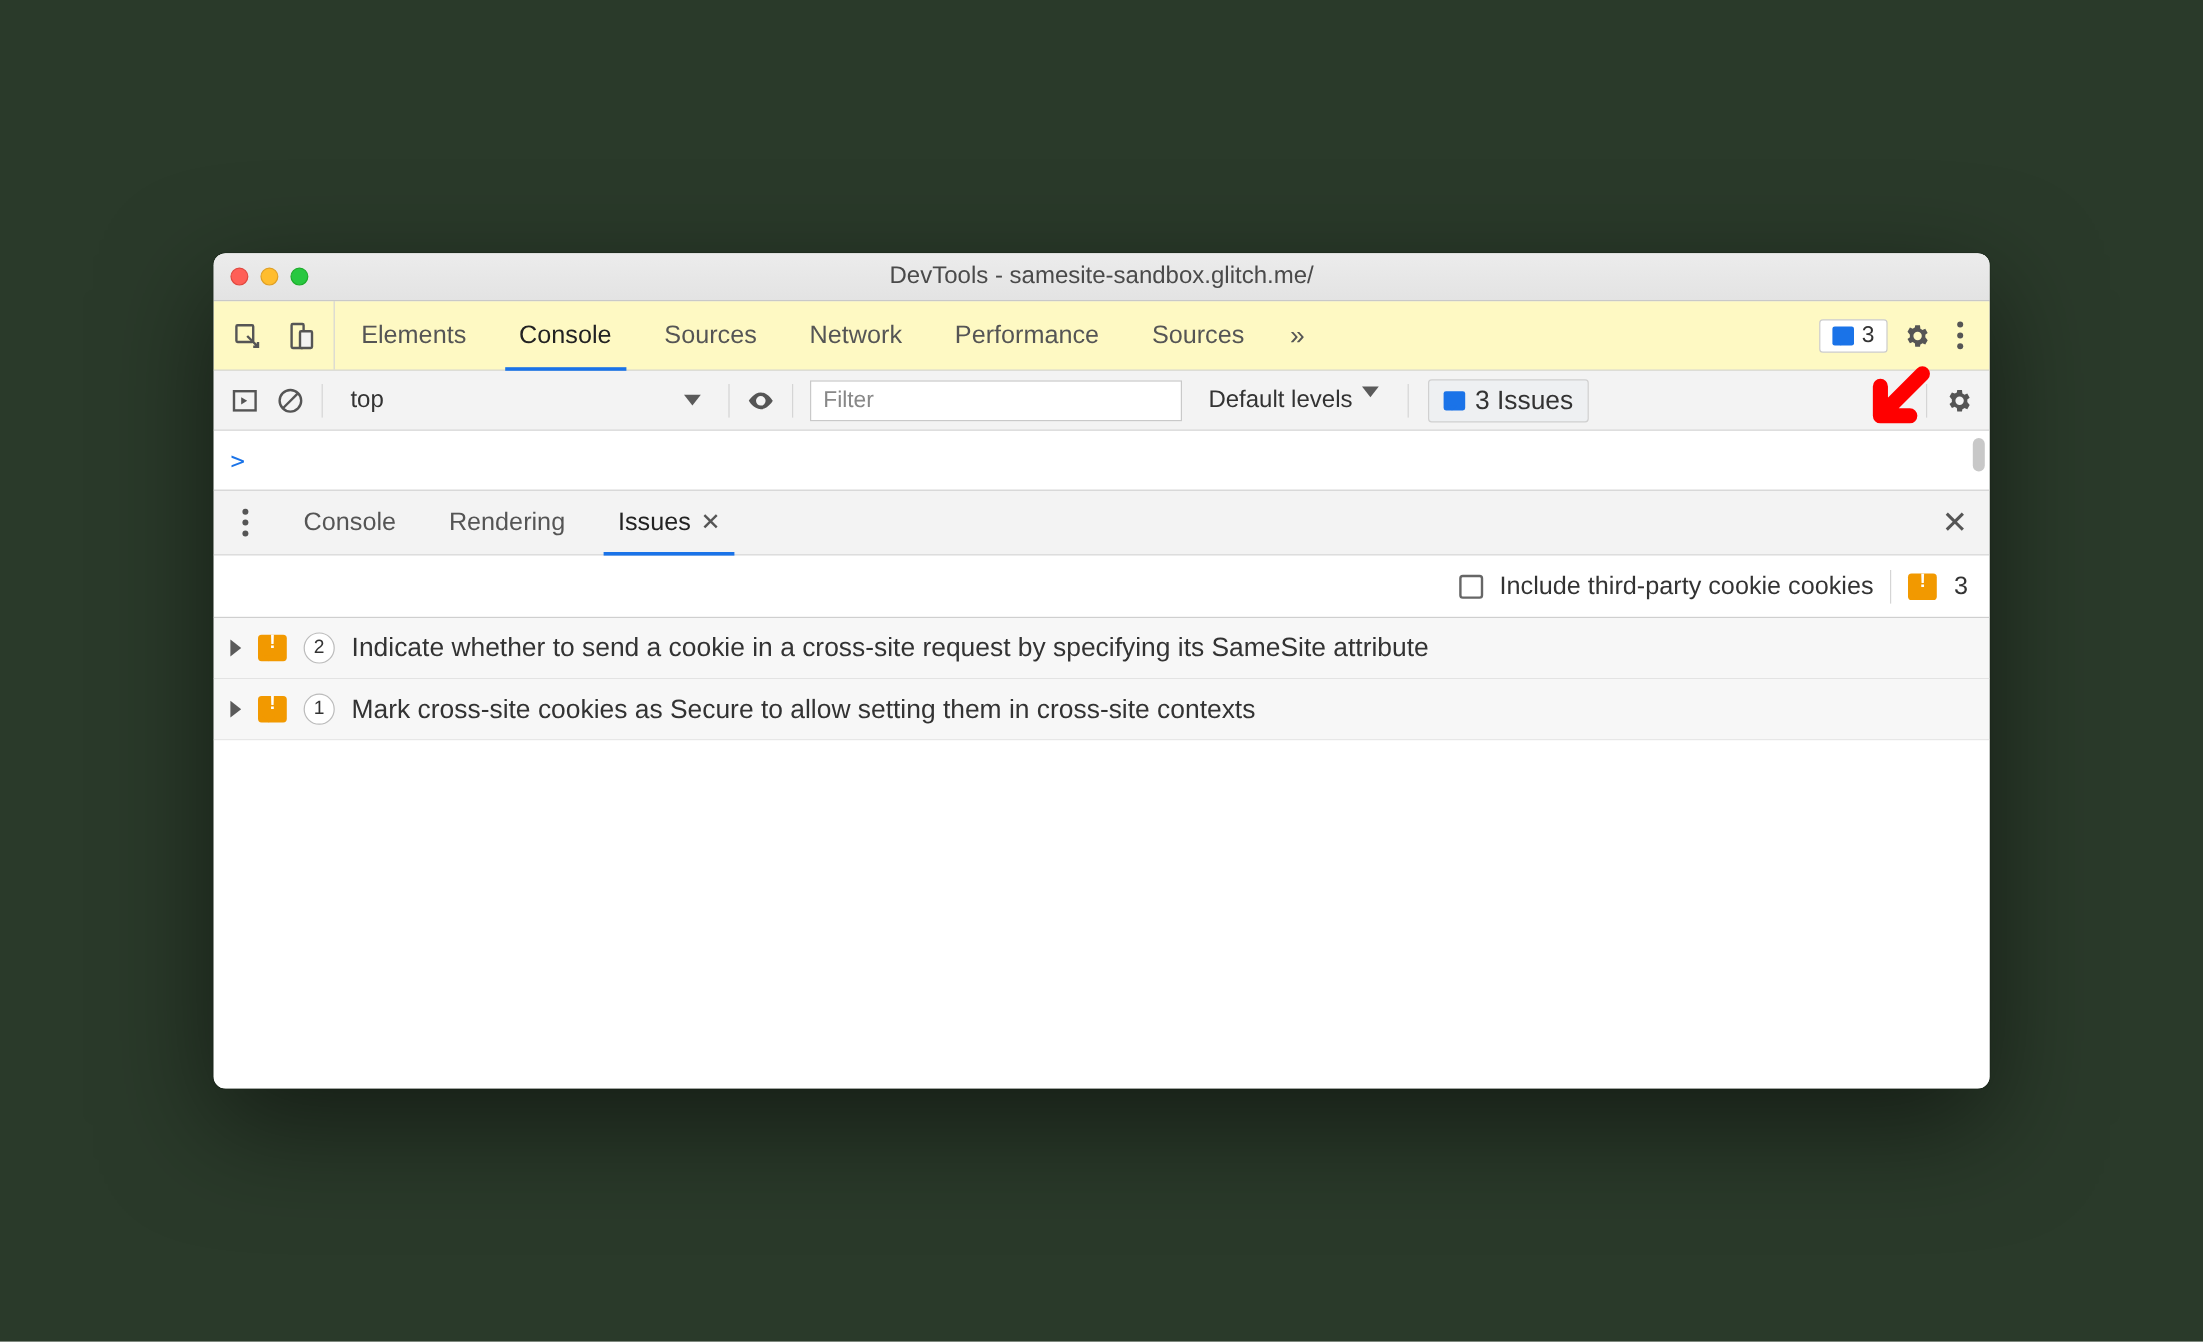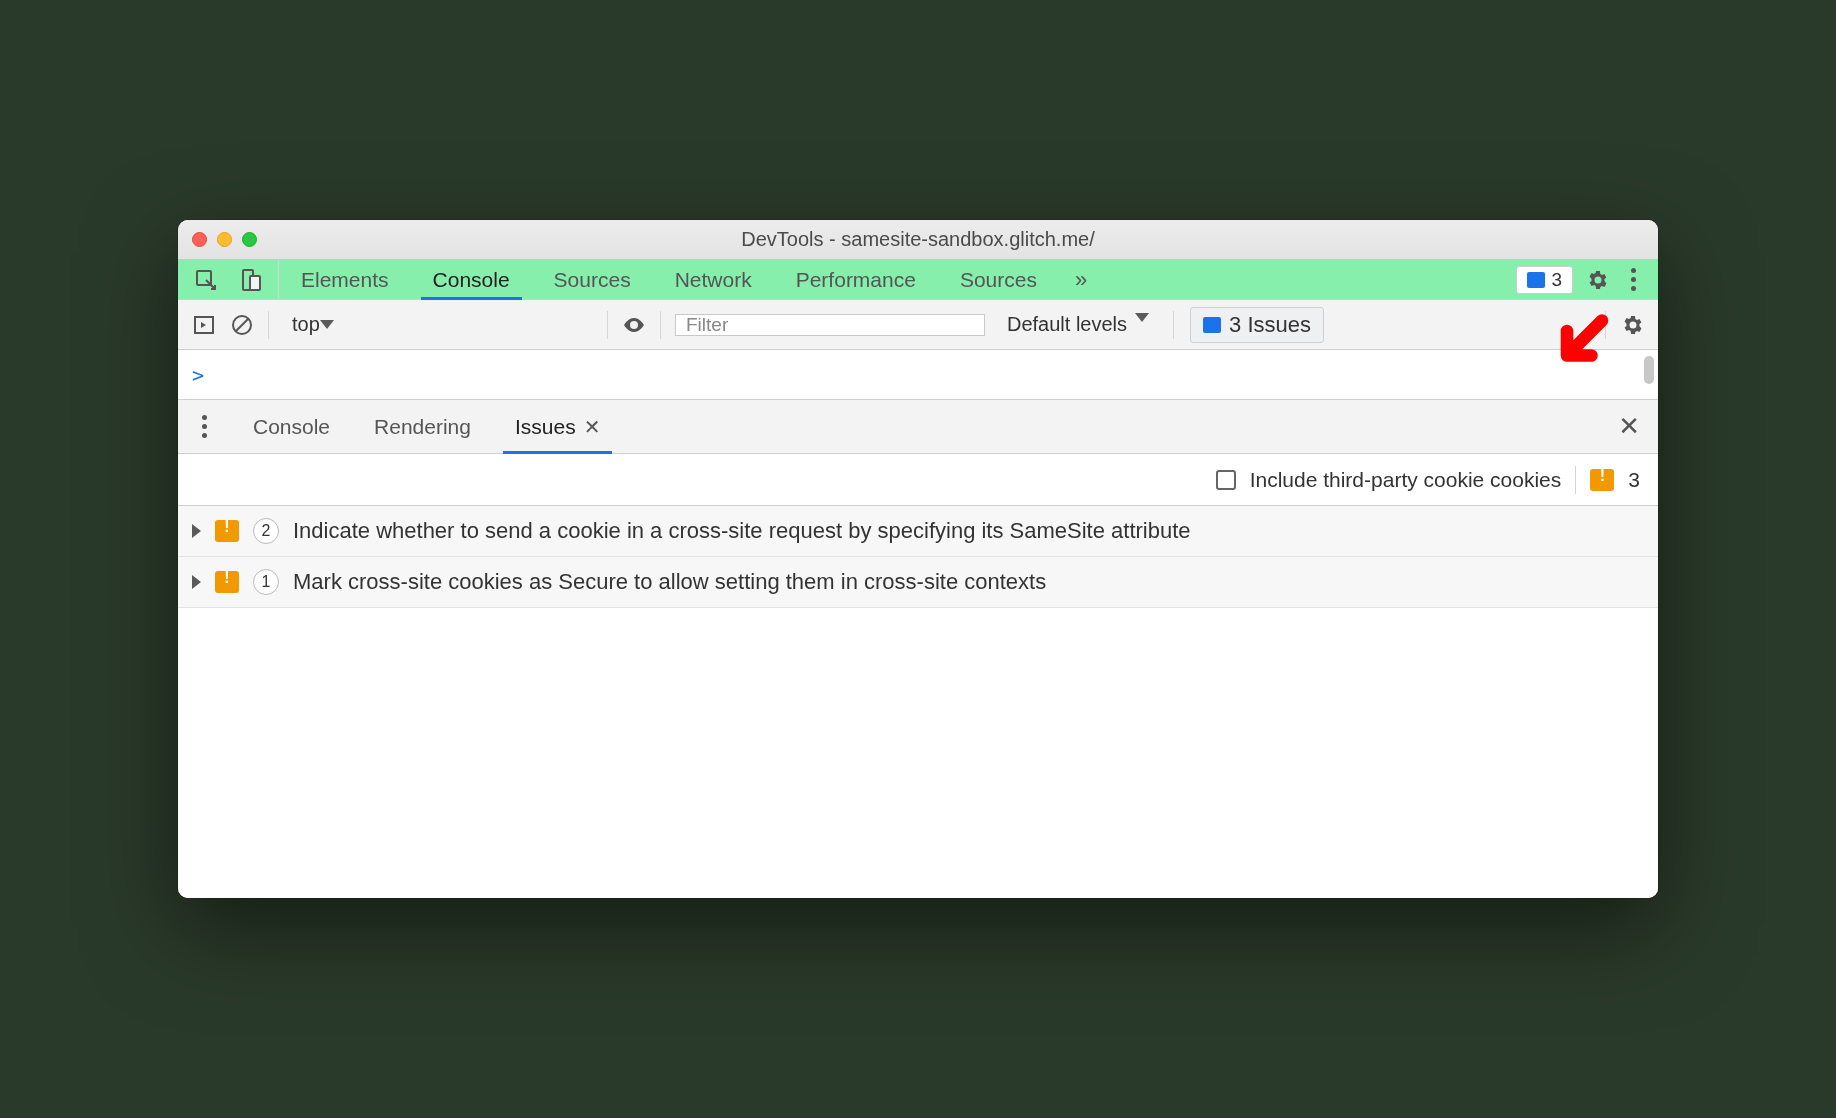--- a/index.html
+++ b/index.html
@@ -41,23 +41,23 @@
   }
   .tl.r { background:#ff5f57; border:1px solid #e1483f;}
   .tl.y { background:#ffbd2e; border:1px solid #e0a024;}
   .tl.g { background:#28c840; border:1px solid #1dad2b;}
   .title {
     position: absolute; left:0; right:0; text-align:center;
     font-size: 20px; color:#4a4a4a; font-weight:400;
     pointer-events:none;
   }
   .maintabs {
-    height: 40px;
+    height: 58px;
     border-bottom: 1px solid #cfcfcf;
-    background: #86efac;
+    background: #fef9c3;
     display:flex;
     align-items:center;
     font-size: 21px;
     color:#555;
   }
   .mt-left {
     display:flex; align-items:center; gap:20px; padding:0 16px;
     border-right:1px solid #d5d5d5; height:100%;
   }
   .mt-tabs { display:flex; height:100%; align-items:stretch; }
@@ -97,30 +97,30 @@
   .kebab { display:flex; flex-direction:column; gap:4px; padding:0 10px; cursor:pointer;}
   .kebab span{width:5px;height:5px;background:#555;border-radius:50%;}
 
   .filterbar {
     height:50px; border-bottom:1px solid #cfcfcf;
     display:flex; align-items:center; background:#f3f3f3;
     font-size:20px; color:#555; gap:14px; padding:0 14px;
   }
   .fb-sep{width:1px;height:28px;background:#d5d5d5;}
   .ctx-select{
-    display:flex;align-items:center;justify-content:flex-start;
+    display:flex;align-items:center;justify-content:space-between;
     border:1px solid transparent; min-width:310px; padding:4px 8px;
     color:#333;
   }
   .tri-down{
     width:0;height:0;border-left:7px solid transparent;border-right:7px solid transparent;
     border-top:9px solid #5a5a5a; display:inline-block;
   }
   .filter-input{
-    border:1px solid #c9c9c9; background:#fff; height:22px; width:310px;
+    border:1px solid #c9c9c9; background:#fff; height:34px; width:310px;
     padding:0 10px; font-size:19px; color:#c2410c;
   }
   .filter-input::placeholder{color:#888;}
   .levels{
     display:flex;gap:8px; padding:0 8px; color:#333;
   }
   .issue-btn2{
     display:flex;align-items:center;gap:8px;
     background:#eef0f2;border:1px solid #d0d0d0;border-radius:3px;
     padding:4px 12px;font-size:22px;color:#333;cursor:pointer;

